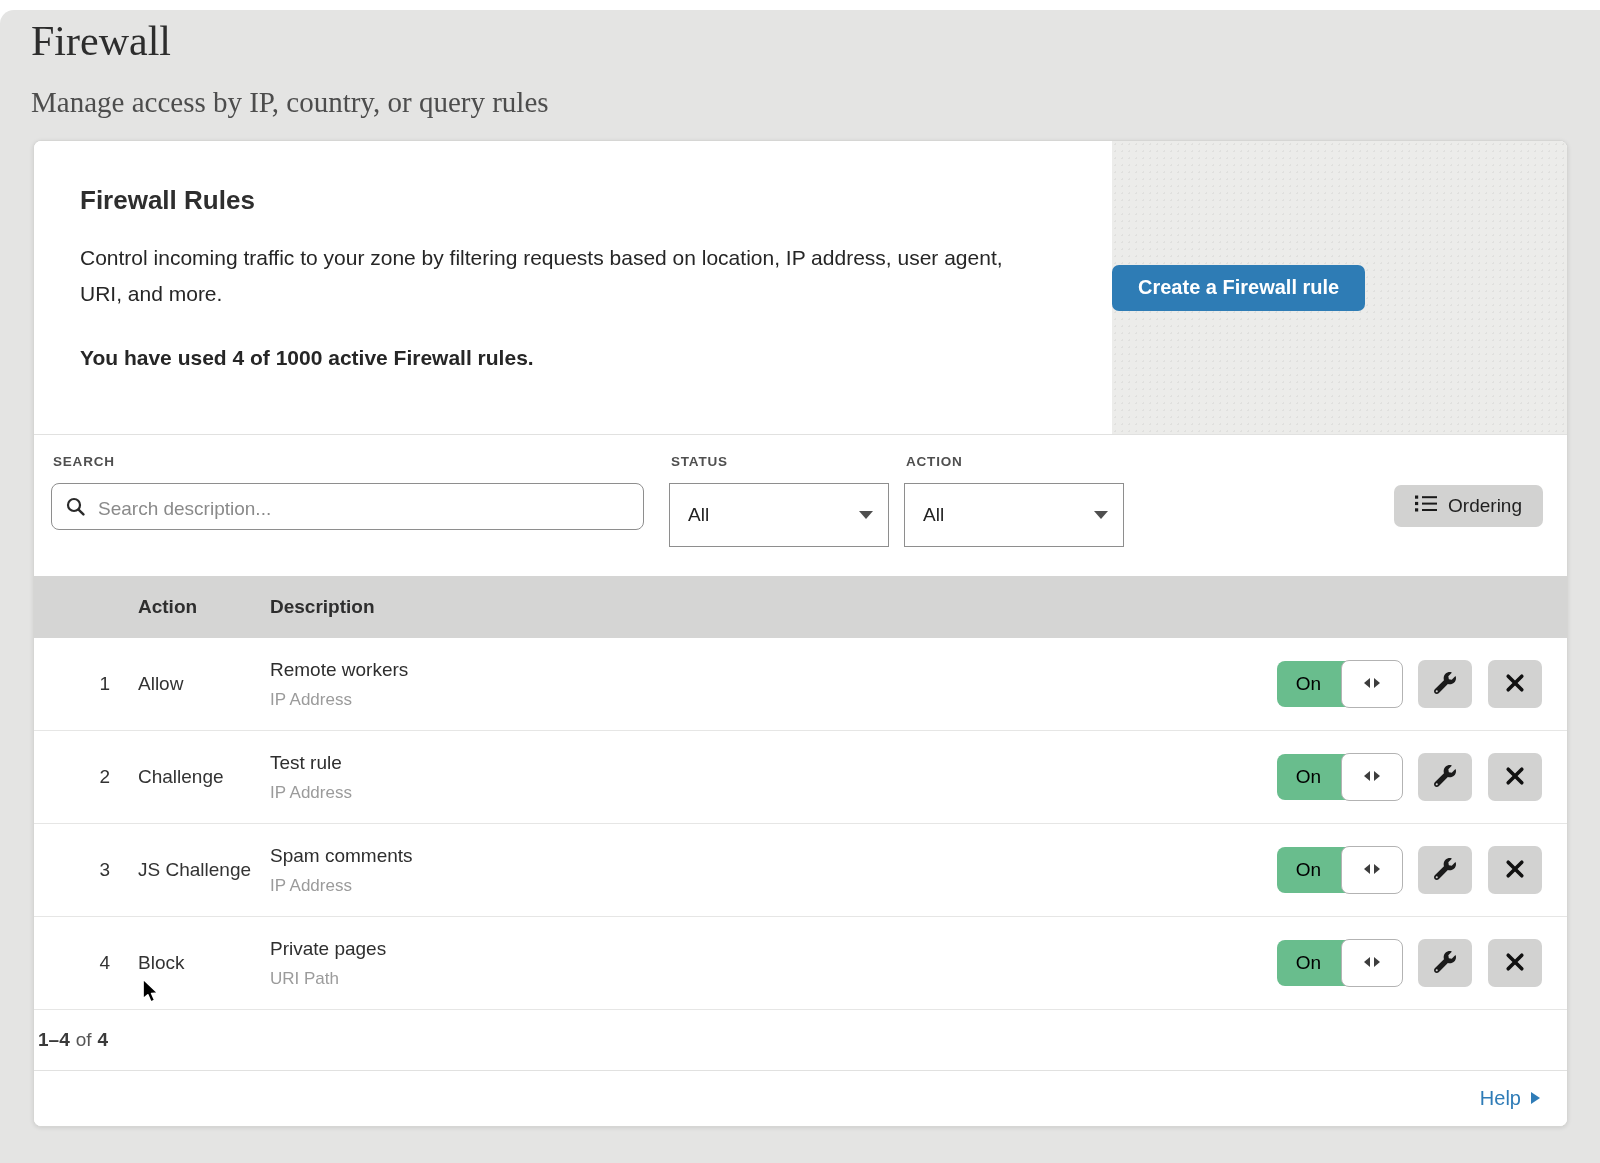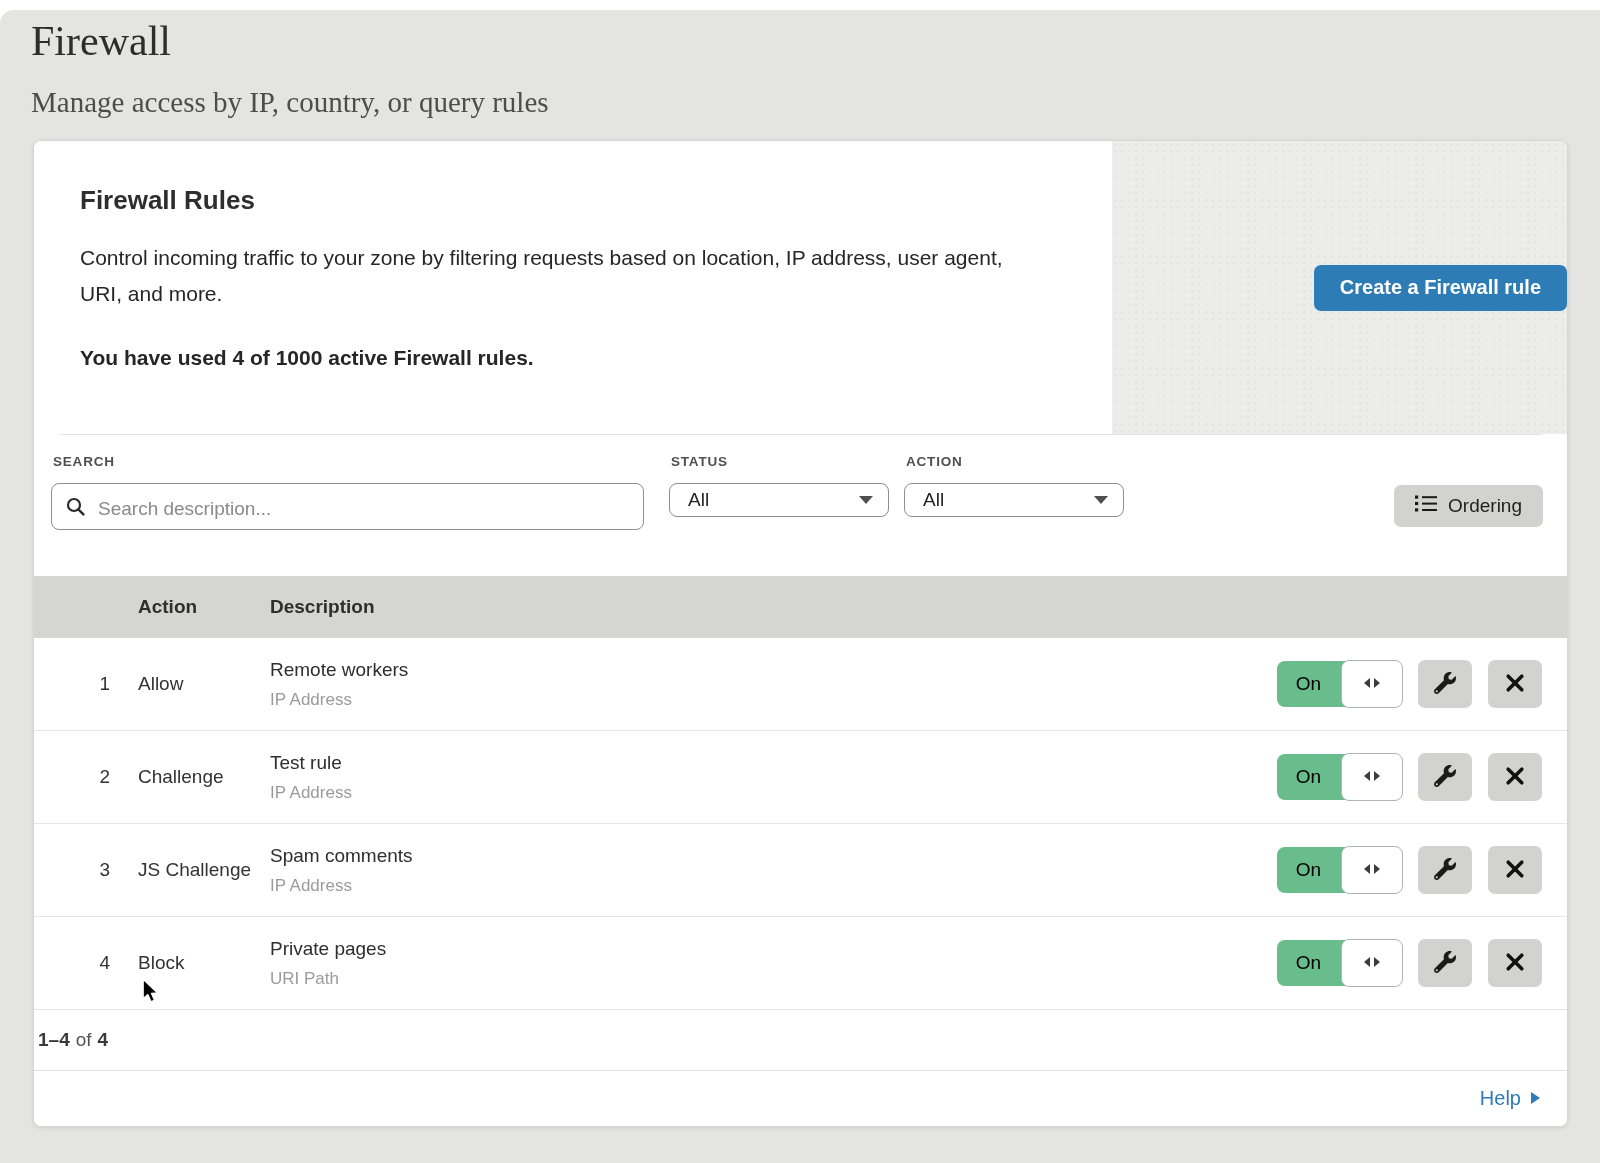--- a/index.html
+++ b/index.html
@@ -28,31 +28,31 @@
     width: 1535px;
     margin: 21px 0 0 33px;
     background: #ffffff;
     border: 1px solid #d6d6d4;
     border-radius: 8px;
     box-shadow: 0 1px 4px rgba(0,0,0,0.10);
     overflow: hidden;
   }
 
   
-  .top-section { display: flex; height: 294px; border-bottom: 1px solid #e1e1e0; border-radius: 31px; }
+  .top-section { display: flex; height: 294px; border-bottom: 1px solid #e1e1e0; }
   .rules-info { width: 1078px; padding: 44px 60px 0 46px; background: #fff; }
   .rules-heading { font-size: 26px; font-weight: 700; color: #2e2e2e; }
   .rules-description { font-size: 21px; line-height: 36px; color: #262626; margin-top: 24px; max-width: 950px; }
   .rules-usage { font-size: 21px; font-weight: 700; color: #262626; margin-top: 34px; }
   .cta-panel {
     flex: 1;
     background-color: #ececea;
     background-image: radial-gradient(rgba(0,0,0,0.05) 1px, transparent 1px);
     background-size: 7px 7px;
-    display: flex; align-items: center; justify-content: flex-end;
+    display: flex; align-items: center; justify-content: flex-start;
   }
   .create-btn {
     background: #2e7cb5;
     color: #fff;
     border: none;
     font-family: inherit;
     font-size: 20px;
     font-weight: 700;
     padding: 0 26px;
     height: 46px;
@@ -86,23 +86,23 @@
     font-size: 19px;
     color: #333;
     padding: 4px 14px 0 46px;
     background: #fff;
     outline: none;
   }
   .search-input::placeholder { color: #8a8a8a; }
   .search-icon { position: absolute; left: 15px; top: 14px; }
   .select-group { width: 220px; margin-right: 15px; }
   .select-box {
-    height: 34px;
+    height: 64px;
     border: 1.5px solid #8e8e8e;
-    border-radius: 8px;
+    border-radius: 0;
     background: #fff;
     display: flex; align-items: center; justify-content: space-between;
     padding: 0 15px 0 18px;
     font-size: 19px;
     color: #222;
     cursor: pointer;
     margin-top: 12px;
   }
   .caret {
     width: 0; height: 0;

